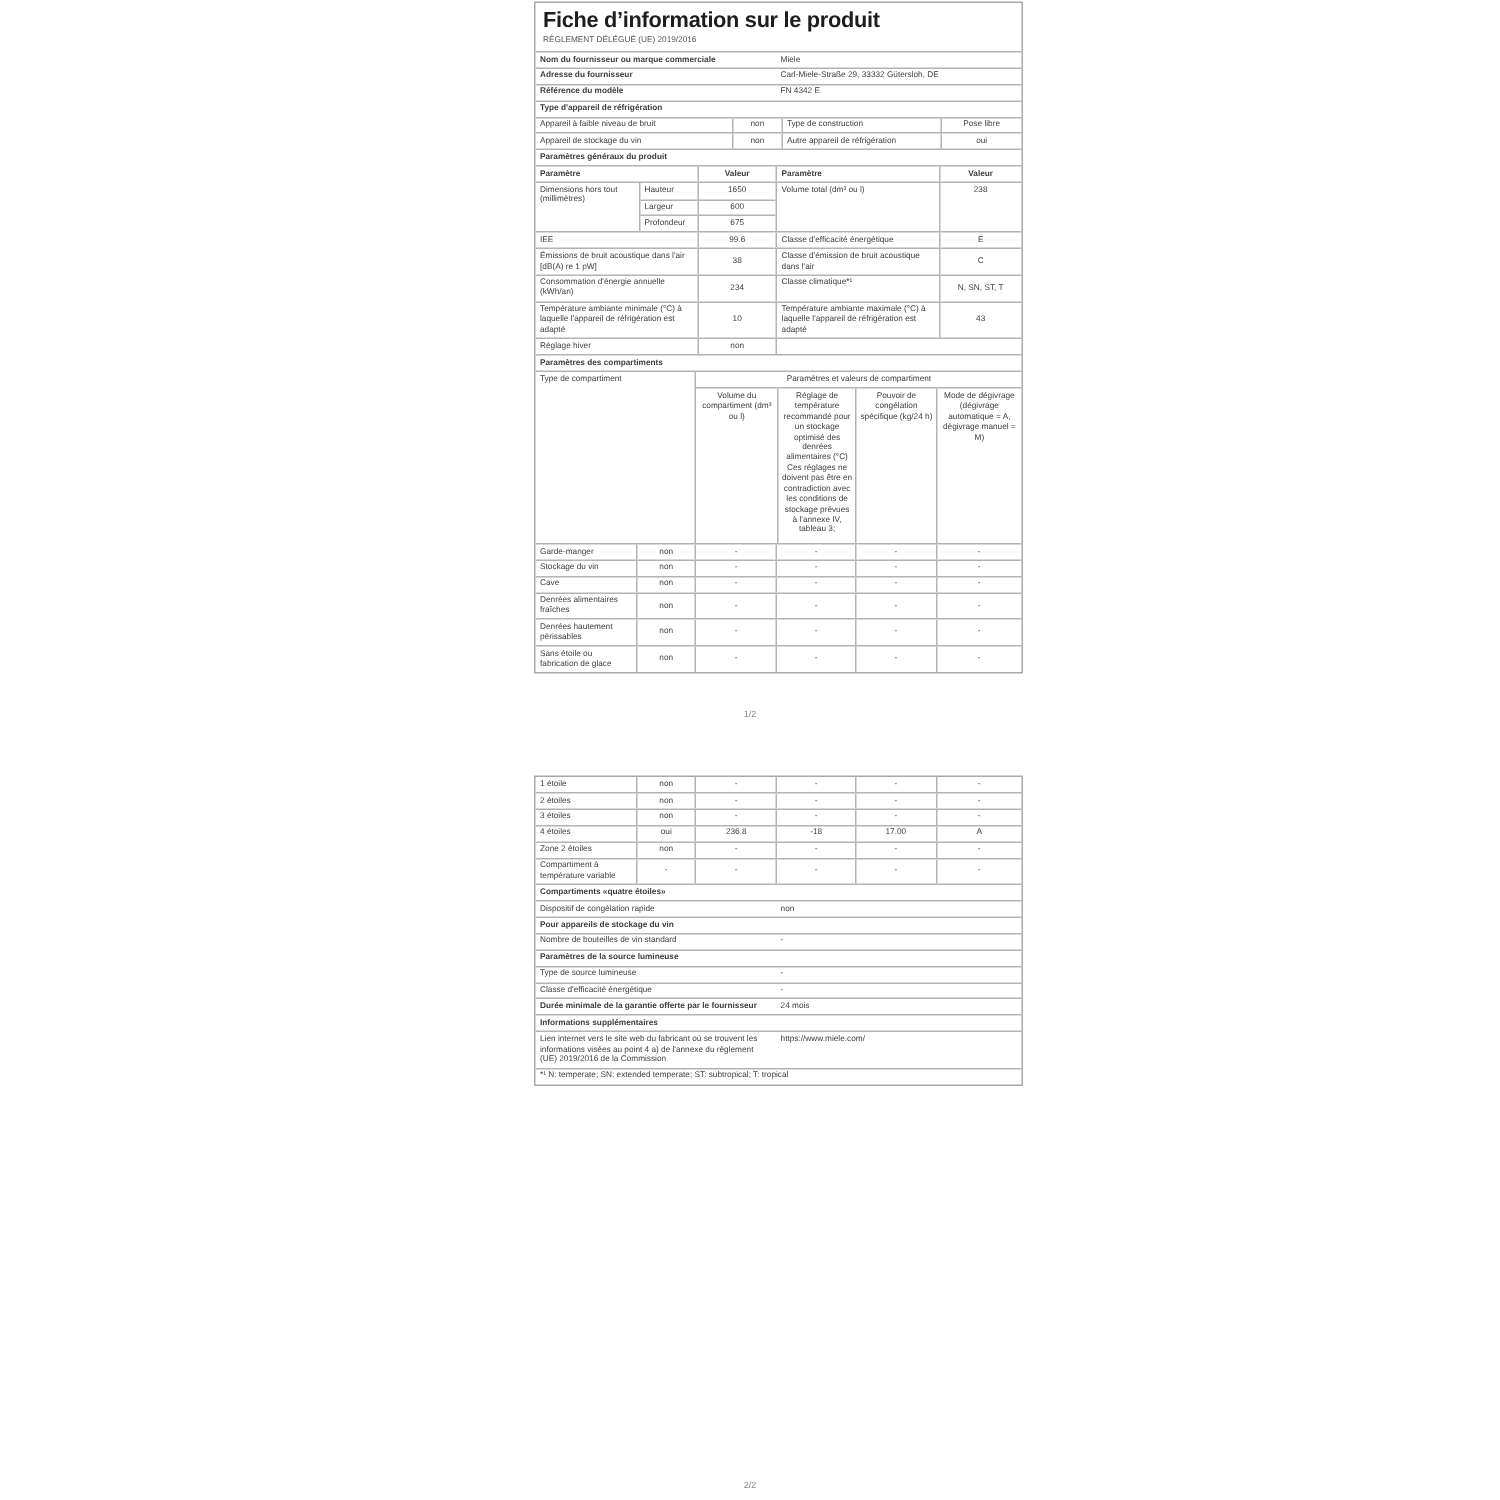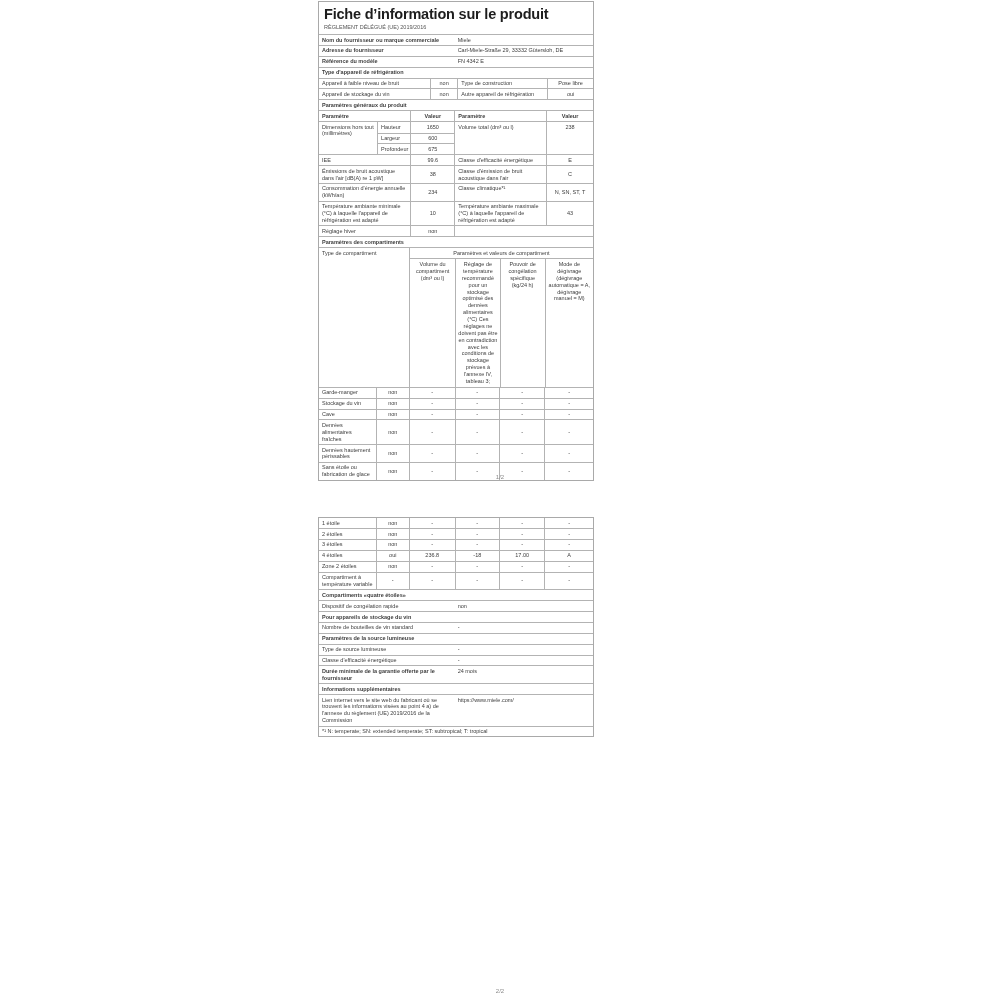--- a/index.html
+++ b/index.html
@@ -3,21 +3,21 @@
 <meta charset="utf-8">
 <style>
   :root{
     --bc:#b3b3b3;
     --txt:#3d3d3d;
     --title:#1d1d1d;
   }
   *{box-sizing:border-box;margin:0;padding:0;}
   html,body{width:1000px;height:1000px;background:#ffffff;}
   body{position:relative;font-family:"Liberation Sans",sans-serif;color:var(--txt);}
-  .sheet{position:absolute;left:318px;width:276px;background:#fff;border:1px solid #a9a9a9;}
+  .sheet{position:absolute;left:356px;width:326px;background:#fff;border:1px solid #a9a9a9;}
   #sheet1{top:1px;}
   #sheet2{top:517px;}
   .titleblock{padding:0;}
   .title{font-size:14.5px;font-weight:bold;color:var(--title);padding:4px 5px 1px 5px;letter-spacing:-0.2px;}
   .regulation{font-size:5.5px;color:#555;padding:1px 5px 4px 5px;}
   .r{display:flex;border-top:1px solid var(--bc);font-size:5.5px;line-height:1.25;min-height:10px;align-items:stretch;}
   .c{padding:1.5px 3px;}
   .vl{border-left:1px solid var(--bc);}
   .b{font-weight:bold;}
   .ctr{display:flex;align-items:center;justify-content:center;text-align:center;padding:1.5px 2px;}

